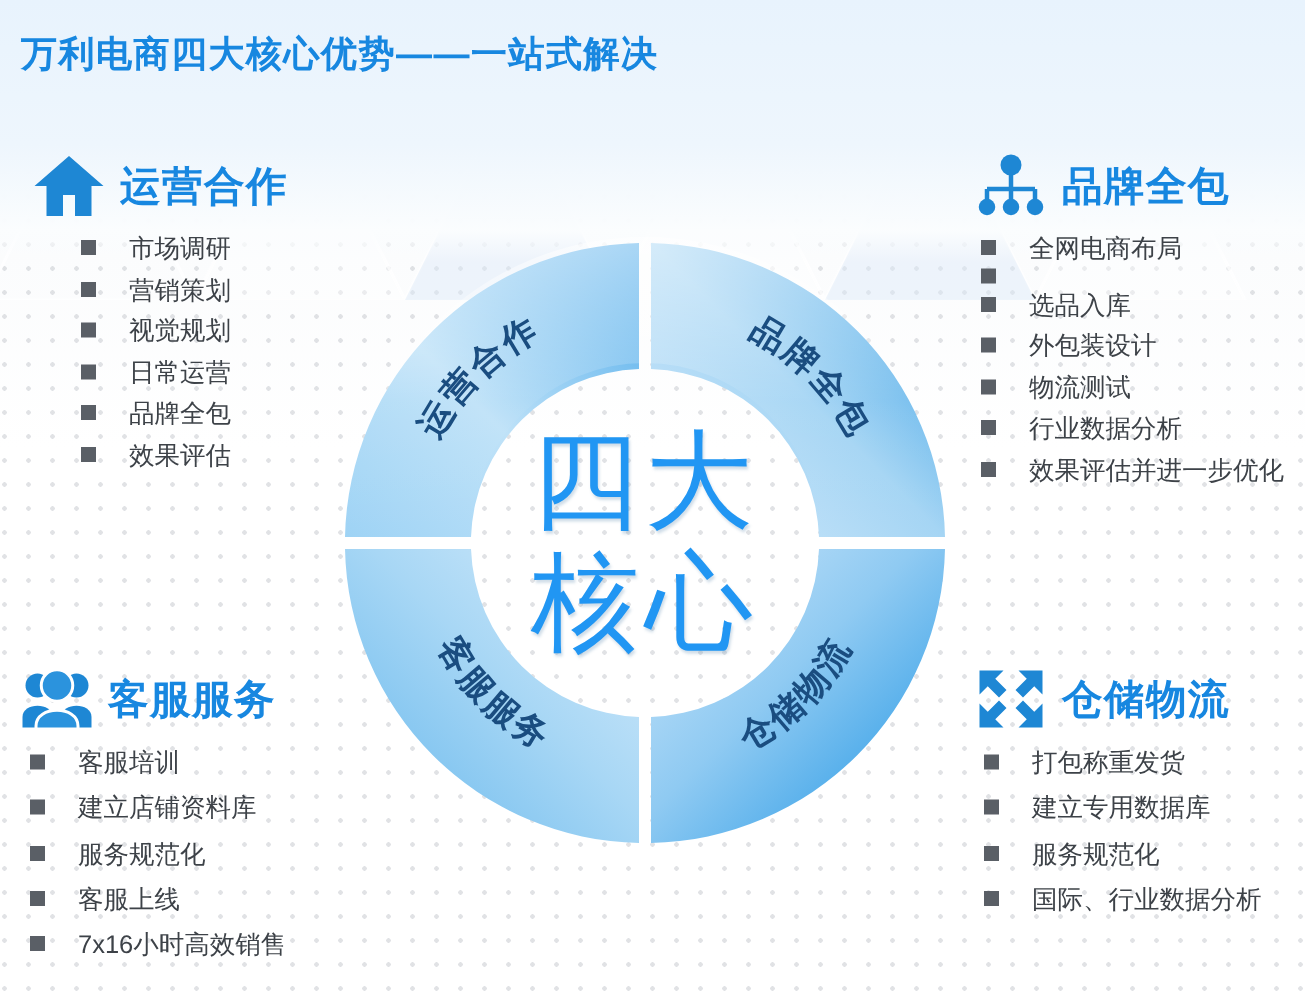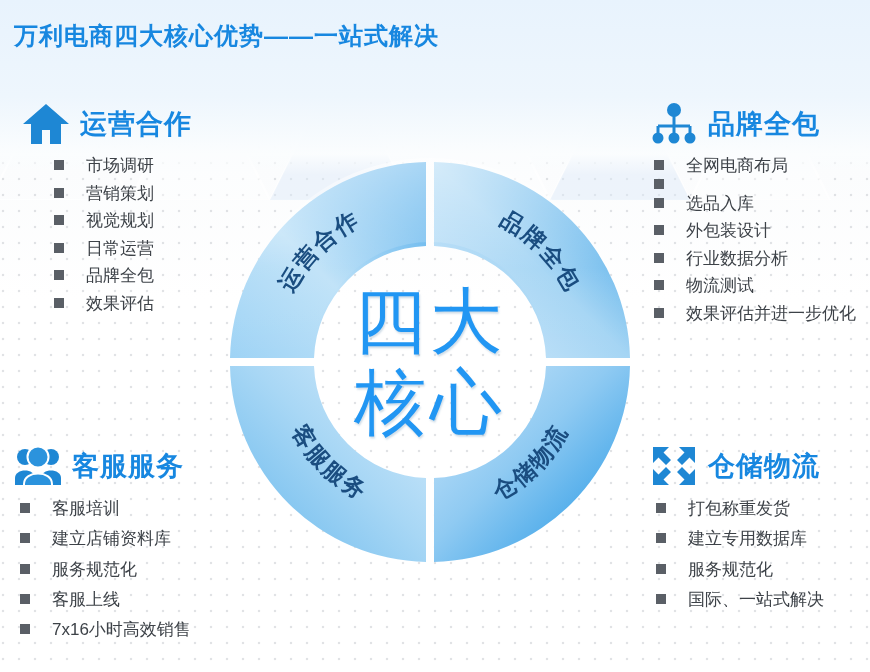--- a/index.html
+++ b/index.html
@@ -270,25 +270,25 @@
       <li>
           <span class="sq"></span>
           <span>选品入库</span>
         </li>
       <li>
           <span class="sq"></span>
           <span>外包装设计</span>
         </li>
       <li>
           <span class="sq"></span>
+          <span>物流测试</span>
+        </li>
+      <li>
+          <span class="sq"></span>
           <span>行业数据分析</span>
-        </li>
-      <li>
-          <span class="sq"></span>
-          <span>物流测试</span>
         </li>
       <li>
           <span class="sq"></span>
           <span>效果评估并进一步优化</span>
         </li>
     </ul>
   </div>
 
   <div class="block" id="block-bl">
     <div class="block-head">
@@ -346,18 +346,18 @@
       <li>
           <span class="sq"></span>
           <span>建立专用数据库</span>
         </li>
       <li>
           <span class="sq"></span>
           <span>服务规范化</span>
         </li>
       <li>
           <span class="sq"></span>
-          <span>国际、一站式解决</span>
+          <span>国际、行业数据分析</span>
         </li>
     </ul>
   </div>
 
 </div>
 
 </body></html>

